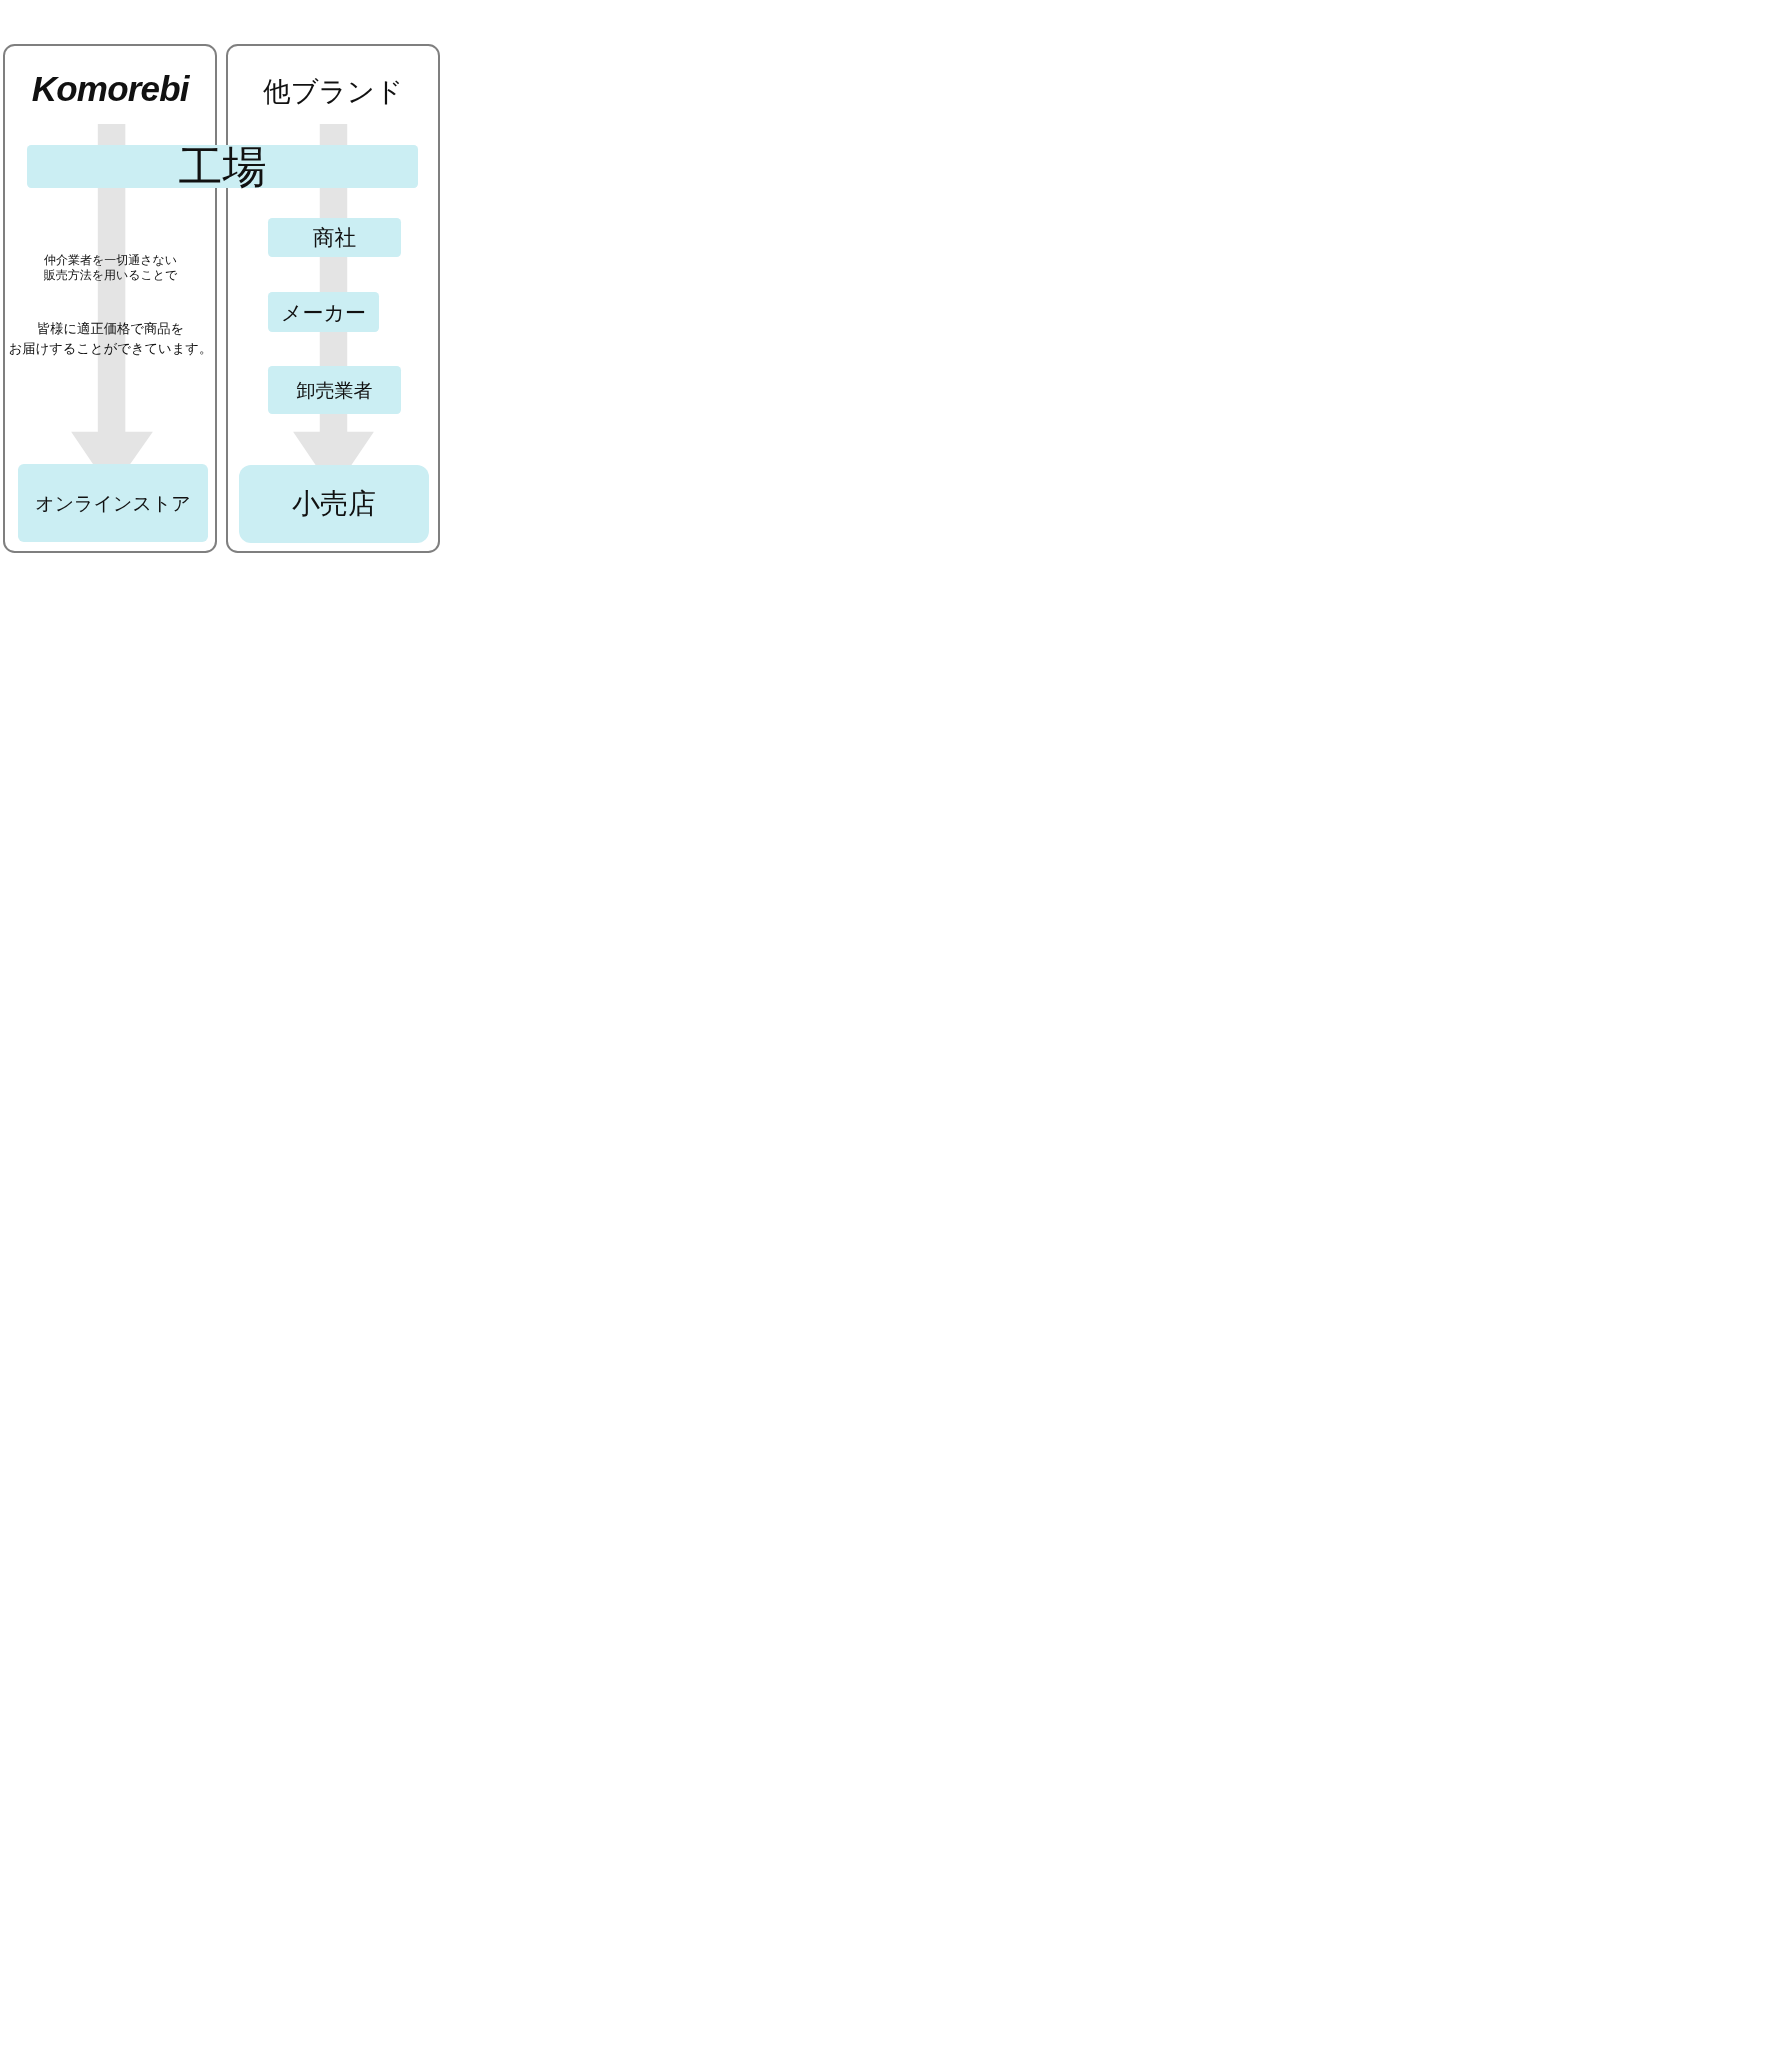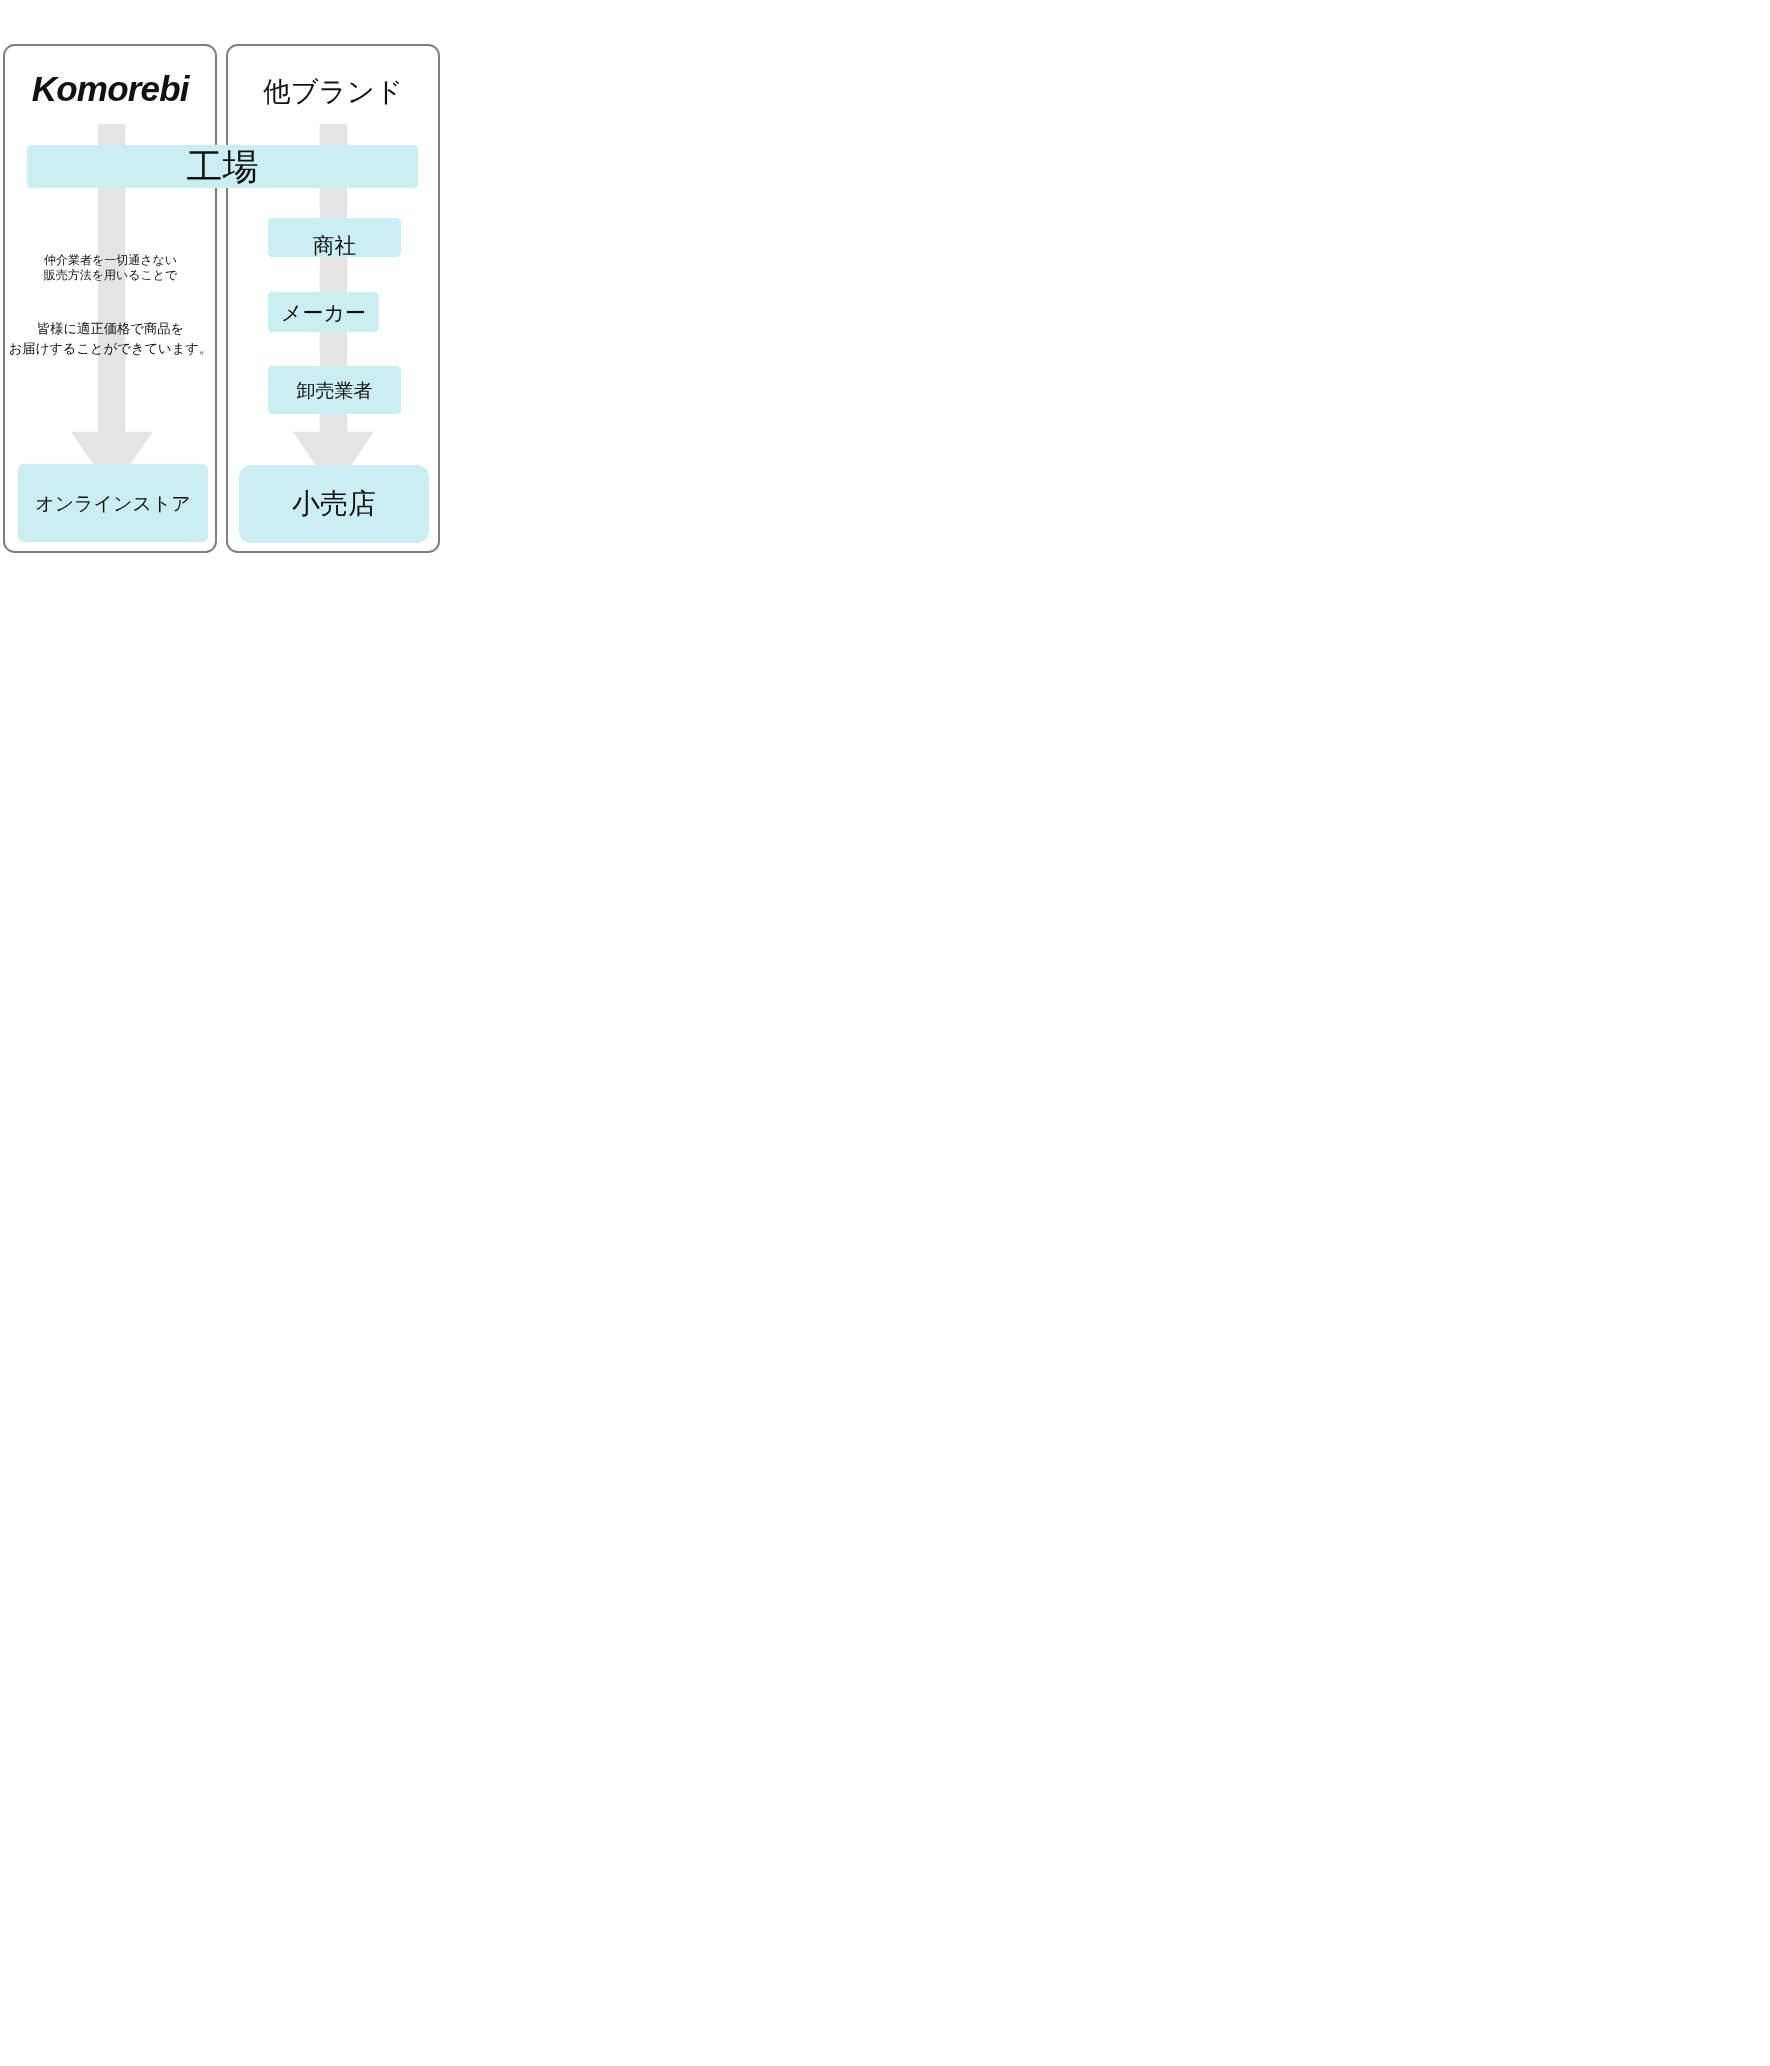--- a/index.html
+++ b/index.html
@@ -18,27 +18,27 @@
     box-sizing:border-box;z-index:1;
   }
   .panel.left{left:3.3px;}
   .panel.right{left:226px;}
   .arrow{position:absolute;z-index:2;}
   .band{
     position:absolute;left:27px;top:105px;width:391px;height:43px;
     background:#cbeef3;border-radius:4.2px;z-index:3;
     display:flex;align-items:center;justify-content:center;
   }
-  .band .label{font-size:36px;line-height:1;}
+  .band .label{font-size:44px;line-height:1;}
   .node{
     position:absolute;background:#cbeef3;border-radius:4.2px;z-index:3;
     display:flex;align-items:center;justify-content:center;text-align:center;
   }
   .node .label{line-height:1;}
-  .node.shosha{left:268px;top:178px;width:133px;height:39px;font-size:21.7px;align-items:flex-end;}
+  .node.shosha{left:268px;top:178px;width:133px;height:39px;font-size:21.7px;}
   .node.maker{left:268px;top:252px;width:111px;height:40px;font-size:21px;}
   .node.oroshi{left:268px;top:326px;width:133px;height:48px;font-size:19px;}
   .node.retail{left:239px;top:425px;width:190px;height:78px;font-size:28px;border-radius:12px;text-align:center;}
   .node.online{left:18px;top:424px;width:190px;height:78px;font-size:19px;border-radius:5.8px;}
   .title-left{
     position:absolute;left:3.3px;top:30px;width:214px;text-align:center;
     font-size:35px;font-weight:700;font-style:italic;letter-spacing:-0.8px;
     line-height:1.1;z-index:4;
   }
   .title-right{

